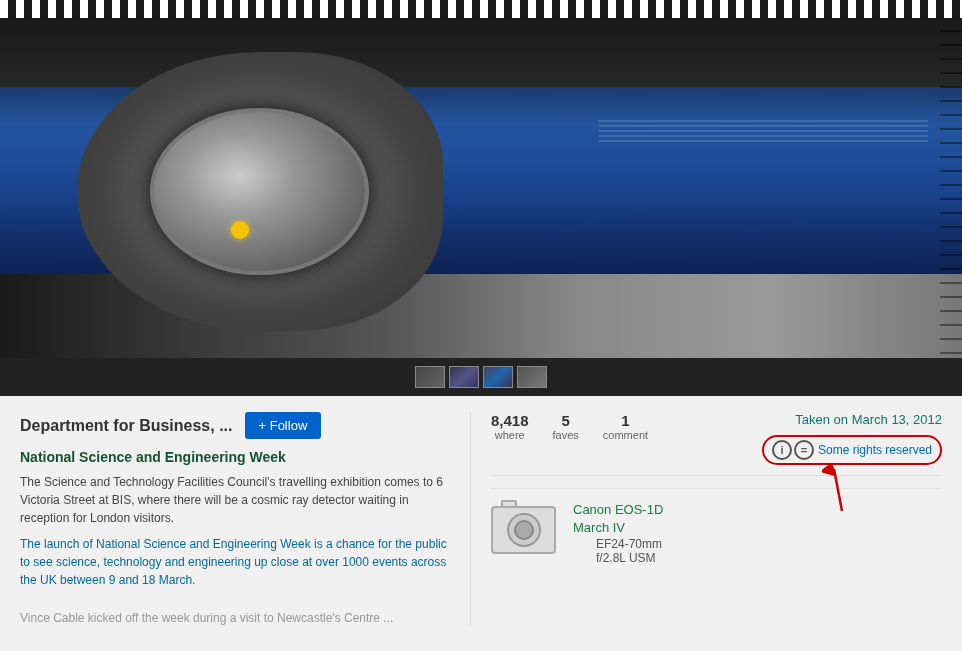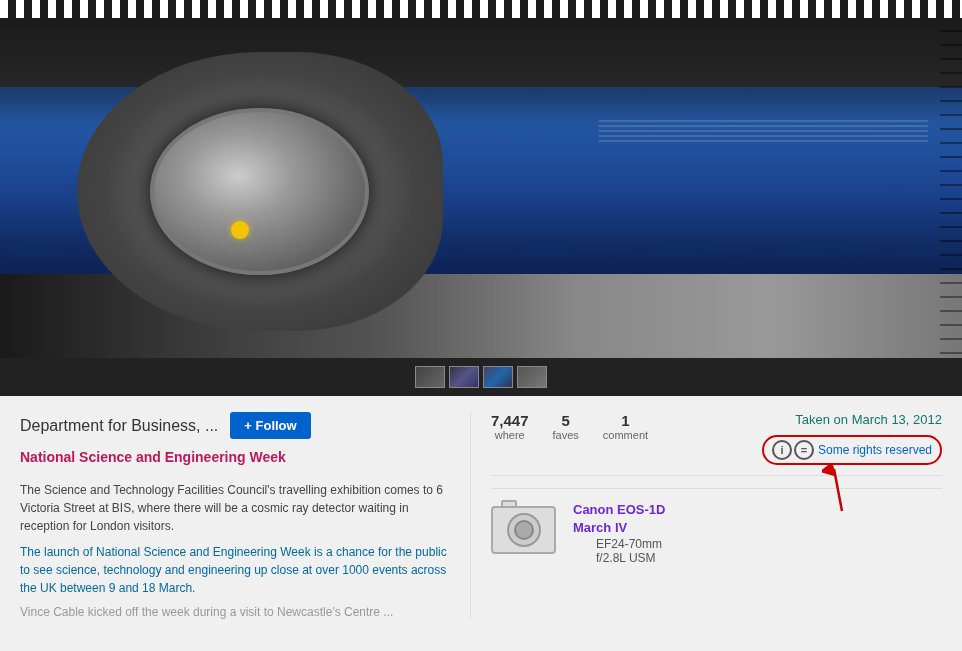--- a/index.html
+++ b/index.html
@@ -213,60 +213,60 @@
     
     .author-row {
       display: flex;
       align-items: center;
       gap: 12px;
       margin-bottom: 10px;
     }
 
     .author-name {
       font-size: 16px;
-      font-weight: normal;
+      font-weight: bold;
       color: #333;
     }
 
     .follow-button {
       background: #0062cc;
       color: #fff;
       border: none;
       padding: 6px 14px;
       font-size: 13px;
-      font-weight: bold;
+      font-weight: normal;
       cursor: pointer;
       border-radius: 3px;
       white-space: nowrap;
     }
 
     .photo-title {
       font-size: 14px;
       font-weight: bold;
-      color: #be185d;
-      margin-bottom: 16px;
+      color: #14532d;
+      margin-bottom: 8px;
     }
 
     .photo-description {
       font-size: 12px;
       color: #444;
       line-height: 1.5;
       margin-bottom: 8px;
     }
 
     .description-more {
       font-size: 12px;
       color: #0369a1;
       line-height: 1.5;
     }
 
     .faded-text {
       font-size: 12px;
       color: #999;
-      margin-top: 8px;
+      margin-top: 22px;
       overflow: hidden;
       white-space: nowrap;
       text-overflow: ellipsis;
     }
 
     
     .stats-row {
       display: flex;
       gap: 24px;
       margin-bottom: 12px;
@@ -394,22 +394,22 @@
       border-radius: 2px 2px 0 0;
     }
 
     .camera-info {
       display: flex;
       flex-direction: column;
     }
 
     .camera-model {
       font-size: 13px;
-      color: #6d28d9;
-      font-weight: bold;
+      color: #15803d;
+      font-weight: normal;
       line-height: 1.4;
     }
 
     .camera-lens-text {
       font-size: 12px;
       color: #555;
       margin-left: 23px;
     }
 
     
@@ -478,21 +478,21 @@
     <div class="description-more">
       <span>The launch of National Science and Engineering Week is a chance for the public to see science, technology and engineering up close at over 1000 events across the UK between 9 and 18 March.</span>
     </div>
     <div class="faded-text">Vince Cable kicked off the week during a visit to Newcastle's Centre ...</div>
   </div>
 
   <div class="info-right">
 
     <div class="stats-row">
       <div class="stat-item">
-        <span class="stat-value">7,447</span>
+        <span class="stat-value">8,418</span>
         <span class="stat-label">where</span>
       </div>
       <div class="stat-item">
         <span class="stat-value">5</span>
         <span class="stat-label">faves</span>
       </div>
       <div class="stat-item">
         <span class="stat-value">1</span>
         <span class="stat-label">comment</span>
       </div>

